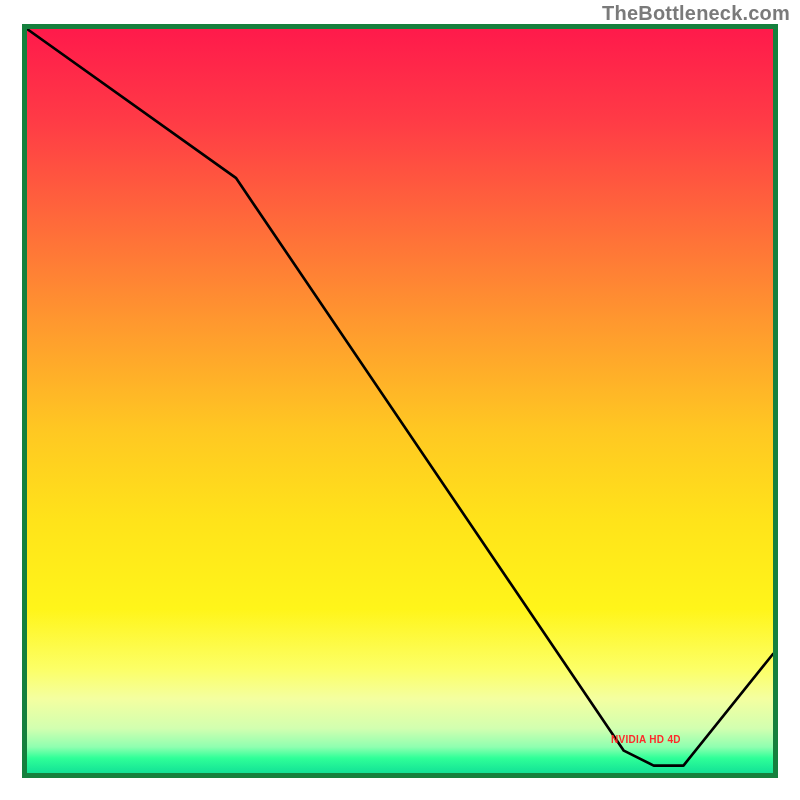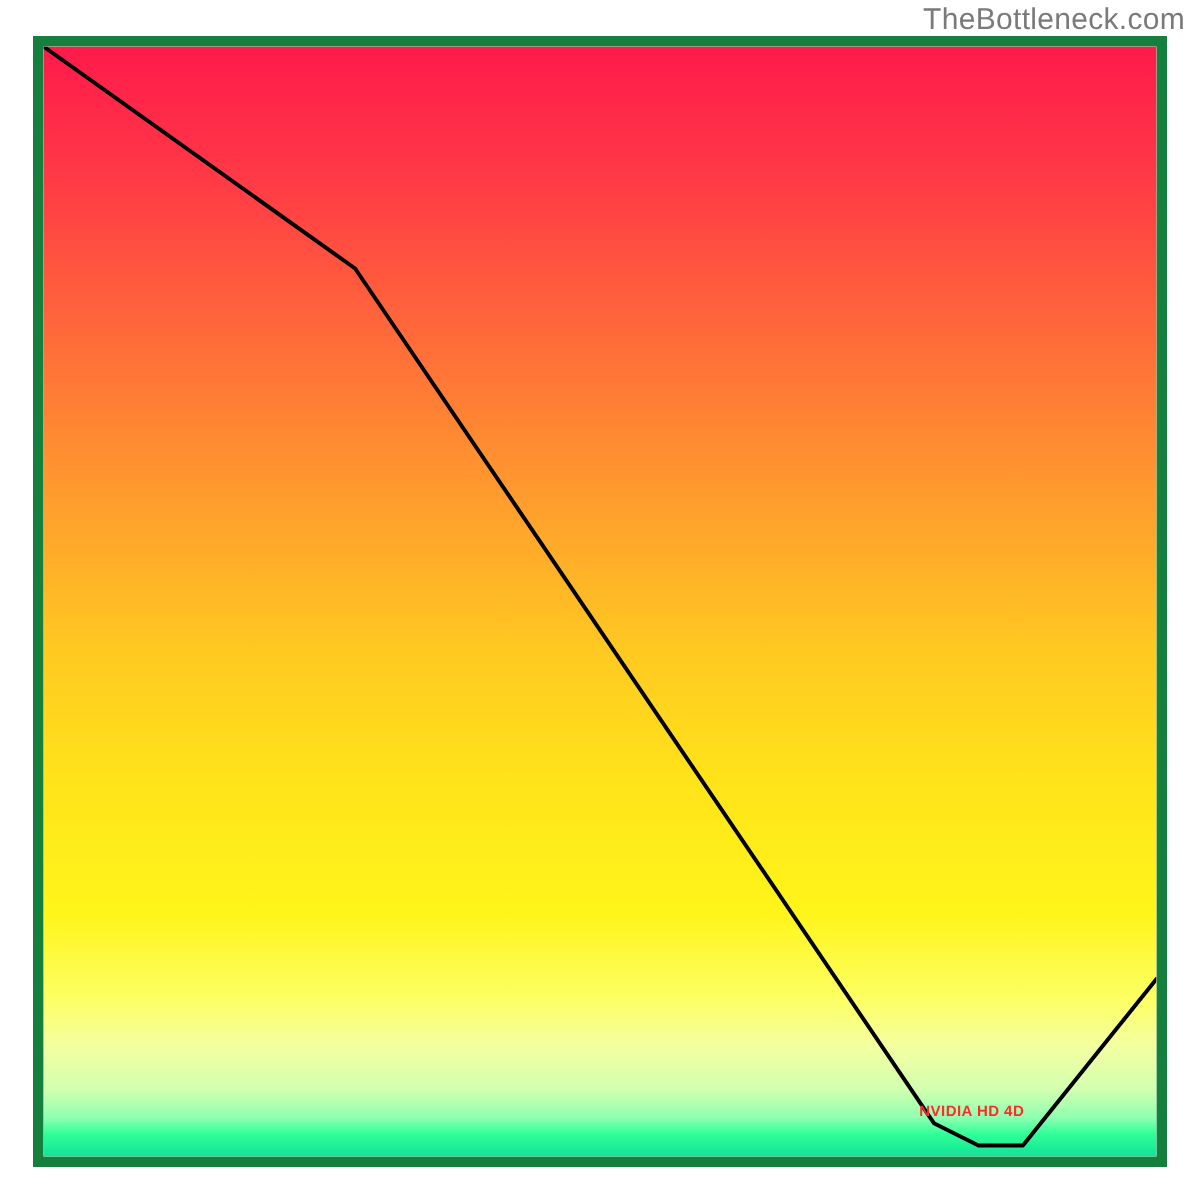--- a/index.html
+++ b/index.html
@@ -16,30 +16,30 @@
     width: 800px;
     height: 800px;
     background: #ffffff;
   }
   .watermark {
     position: absolute;
     top: 2px;
     right: 10px;
     color: #7a7a7a;
     font-size: 20px;
-    font-weight: 400;
+    font-weight: 700;
     letter-spacing: 0.2px;
   }
   .plot-frame {
     position: absolute;
     left: 22px;
     top: 24px;
     width: 756px;
     height: 754px;
-    border: 7px solid #15803d;
+    border: 5px solid #15803d;
     box-sizing: border-box;
     overflow: hidden;
   }
   .gradient {
     position: absolute;
     inset: 0;
     background: linear-gradient(
       to bottom,
       #ff1a4b 0%,
       #ff3a46 12%,

